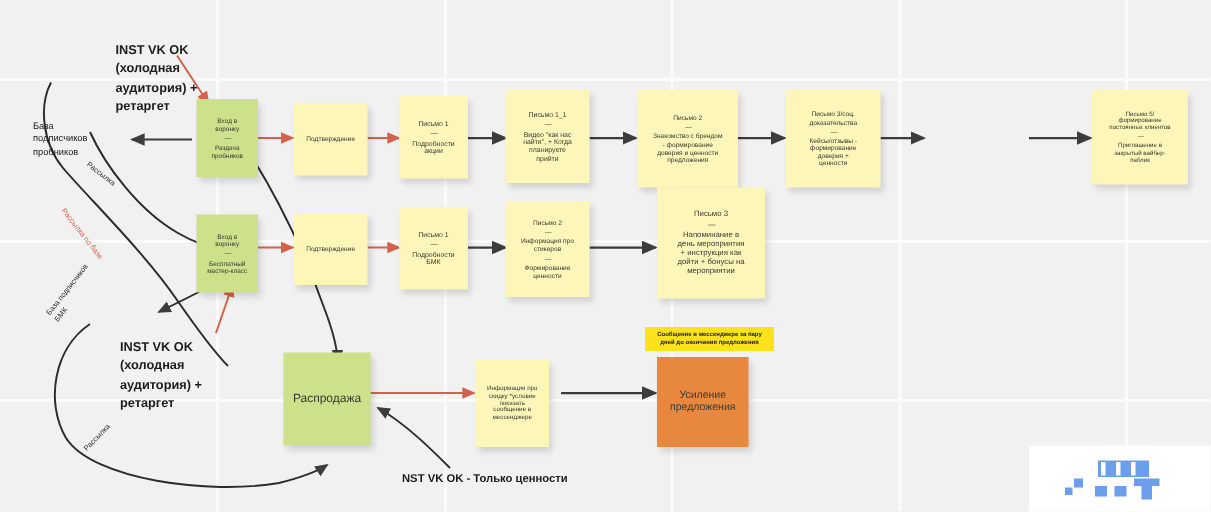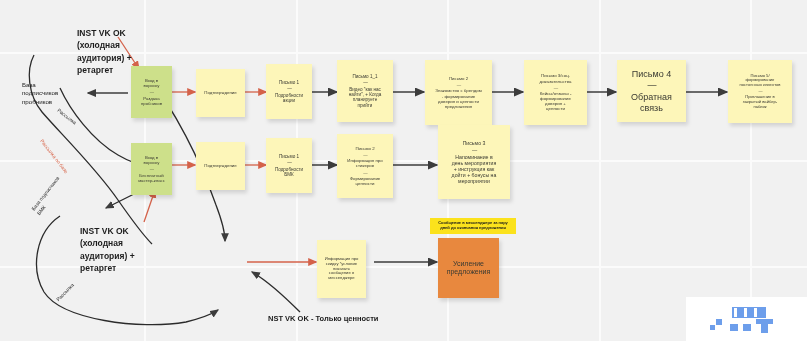--- a/index.html
+++ b/index.html
@@ -144,25 +144,20 @@
     <span class="sep">—</span>
     <span class="body">Знакомство с брендом<br>- формирование<br>доверия и ценности<br>предложения</span>
   </div>
 
   <div class="node yellow" style="left:524px;top:60px;width:63px;height:65px;font-size:4.4px">
     <span class="ttl">Письмо 3/соц.<br>доказательства</span>
     <span class="sep">—</span>
     <span class="body">Кейсы/отзывы -<br>формирование<br>доверия +<br>ценности</span>
   </div>
 
-  <div class="node yellow" style="left:617px;top:60px;width:69px;height:62px;font-size:9px">
-    <span class="ttl">Письмо 4</span>
-    <span class="sep">—</span>
-    <span class="body">Обратная<br>связь</span>
-  </div>
 
   <div class="node yellow" style="left:728px;top:60px;width:64px;height:63px;font-size:4.1px">
     <span class="ttl">Письмо 5/<br>формирование<br>постоянных клиентов</span>
     <span class="sep">—</span>
     <span class="body">Приглашение в<br>закрытый вайбер-<br>паблик</span>
   </div>
 
   <div class="node green" style="left:131px;top:143px;width:41px;height:52px;font-size:4.3px">
     <span class="ttl">Вход в<br>воронку</span>
     <span class="sep">—</span>
@@ -186,20 +181,23 @@
     <span class="sep">—</span>
     <span class="body">Формирование<br>ценности</span>
   </div>
 
   <div class="node yellow" style="left:438px;top:125px;width:72px;height:74px;font-size:5.2px">
     <span class="ttl">Письмо 3</span>
     <span class="sep">—</span>
     <span class="body">Напоминание в<br>день мероприятия<br>+ инструкция как<br>дойти + бонусы на<br>мероприятии</span>
   </div>
 
+  <div class="node green" style="left:189px;top:235px;width:58px;height:62px;font-size:8px">
+    <span class="ttl">Распродажа</span>
+  </div>
 
   <div class="node yellow" style="left:317px;top:240px;width:49px;height:58px;font-size:4.2px">
     <span class="ttl">Информация про<br>скидку *условие<br>показать<br>сообщение в<br>мессенджере</span>
   </div>
 
   <div class="node orange" style="left:438px;top:238px;width:61px;height:60px;font-size:7px">
     <span class="ttl">Усиление<br>предложения</span>
   </div>
 
   <div class="node hl" style="left:430px;top:218px;width:86px;height:16px;font-size:4px">

